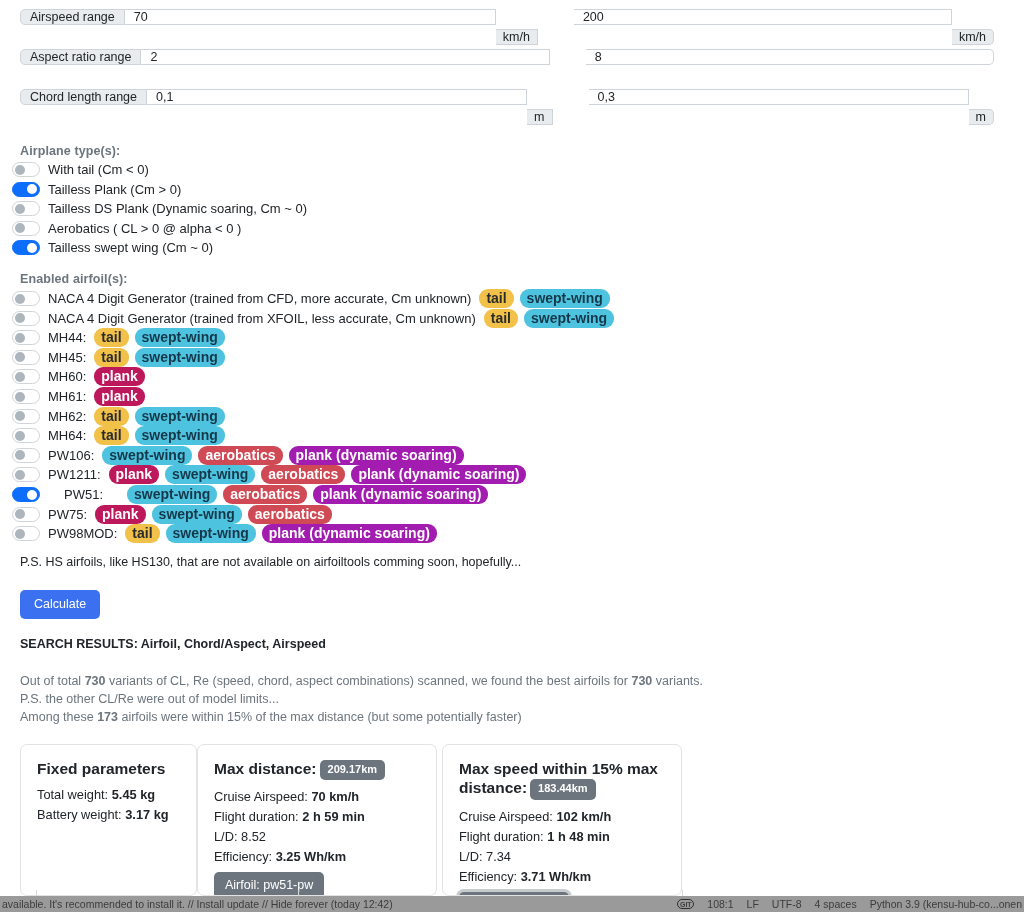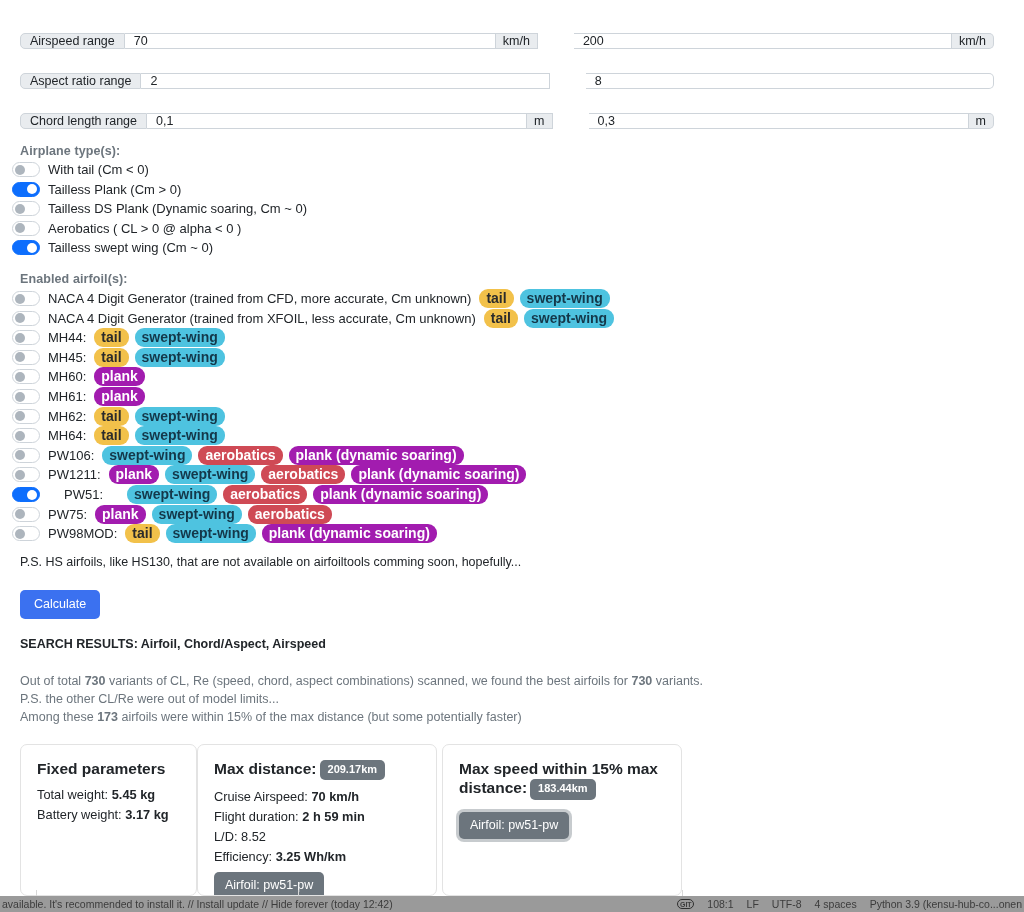--- a/index.html
+++ b/index.html
@@ -16,21 +16,21 @@
     height: 912px;
     background: #fff;
   }
 
   
   .input-row {
     position: absolute;
     left: 20px;
     height: 40px;
     display: flex;
-    align-items: flex-end;
+    align-items: flex-start;
     border-radius: 5px;
   }
   .row1 { top: 9px;  width: 974px; }
   .row2 { top: 49px; width: 974px; }
   .row3 { top: 89px; width: 974px; }
 
   .ig-label {
     display: flex; align-items: center;
     padding: 0 9px;
     background: #e9ecef;
@@ -123,21 +123,21 @@
     padding: 2px 7px 3px;
     border-radius: 9px;
     font-size: 14px;
     font-weight: bold;
     line-height: 1;
     color: #fff;
     white-space: nowrap;
   }
   .b-tail        { background: #f2c14a; color: #2b2b2b; }
   .b-swept       { background: #4ec3e0; color: #14384a; }
-  .b-plank       { background: #a21caf; color: #ffffff; }
+  .b-plank       { background: #be185d; color: #ffffff; }
   .b-aerobatics  { background: #cf4a55; color: #ffffff; }
   .b-ds          { background: #a21caf; color: #ffffff; }
 
   
   .note {
     position: absolute;
     left: 20px; top: 555px;
     font-size: 12.5px;
     color: #212529;
   }
@@ -494,20 +494,26 @@
         <div class="card-line"><span>L/D: </span><span>8.52</span></div>
         <div class="card-line"><span>Efficiency: </span><b>3.25 Wh/km</b></div>
       </div>
     <button class="airfoil-btn">Airfoil: pw51-pw</button>
   </div>
 
   <div class="card" id="card-speed">
     <div class="card-title">
       <span>Max speed within 15% max distance:</span><span class="pill">183.44km</span>
     </div>
+    <div id="speed-lines">
+        <div class="card-line"><span>Cruise Airspeed: </span><b>102 km/h</b></div>
+        <div class="card-line"><span>Flight duration: </span><b>1 h 48 min</b></div>
+        <div class="card-line"><span>L/D: </span><span>7.34</span></div>
+        <div class="card-line"><span>Efficiency: </span><b>3.71 Wh/km</b></div>
+      </div>
     <button class="airfoil-btn focused">Airfoil: pw51-pw</button>
   </div>
 
   <div class="statusbar-ticks">
     <div class="tick" style="left:36px"></div>
     <div class="tick" style="left:298px"></div>
     <div class="tick" style="left:682px"></div>
 
   </div>
   <div class="statusbar">

